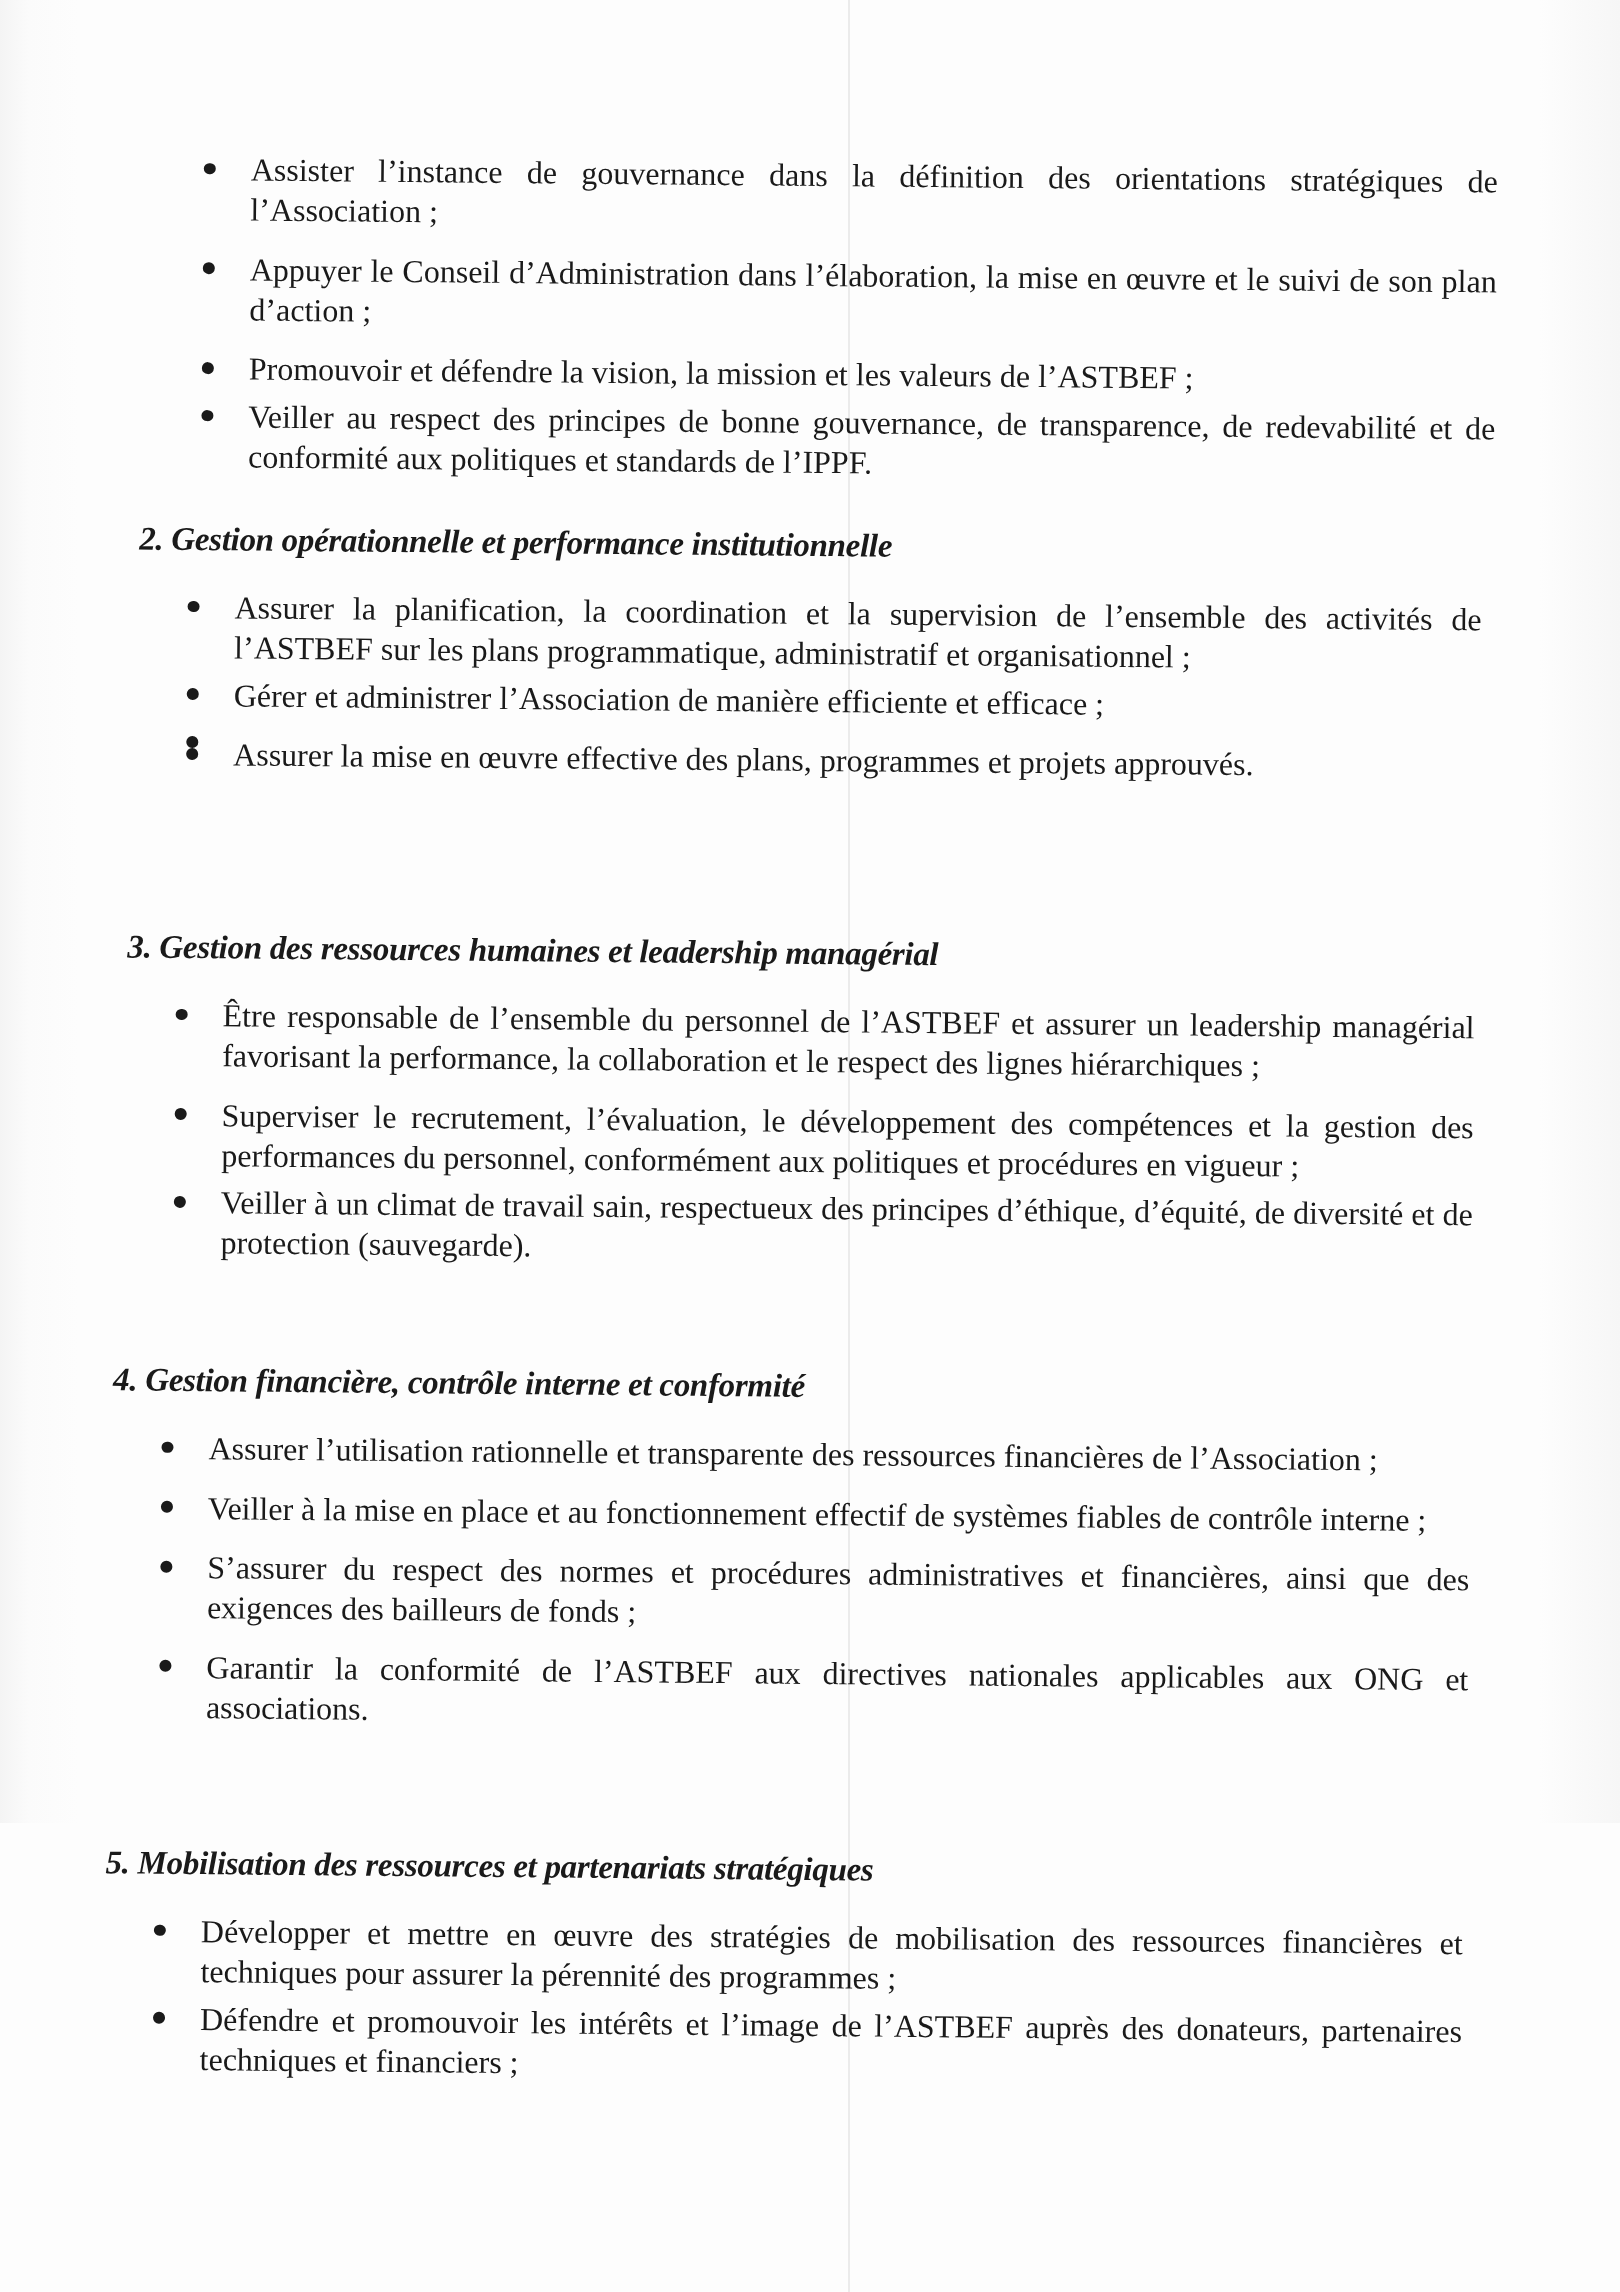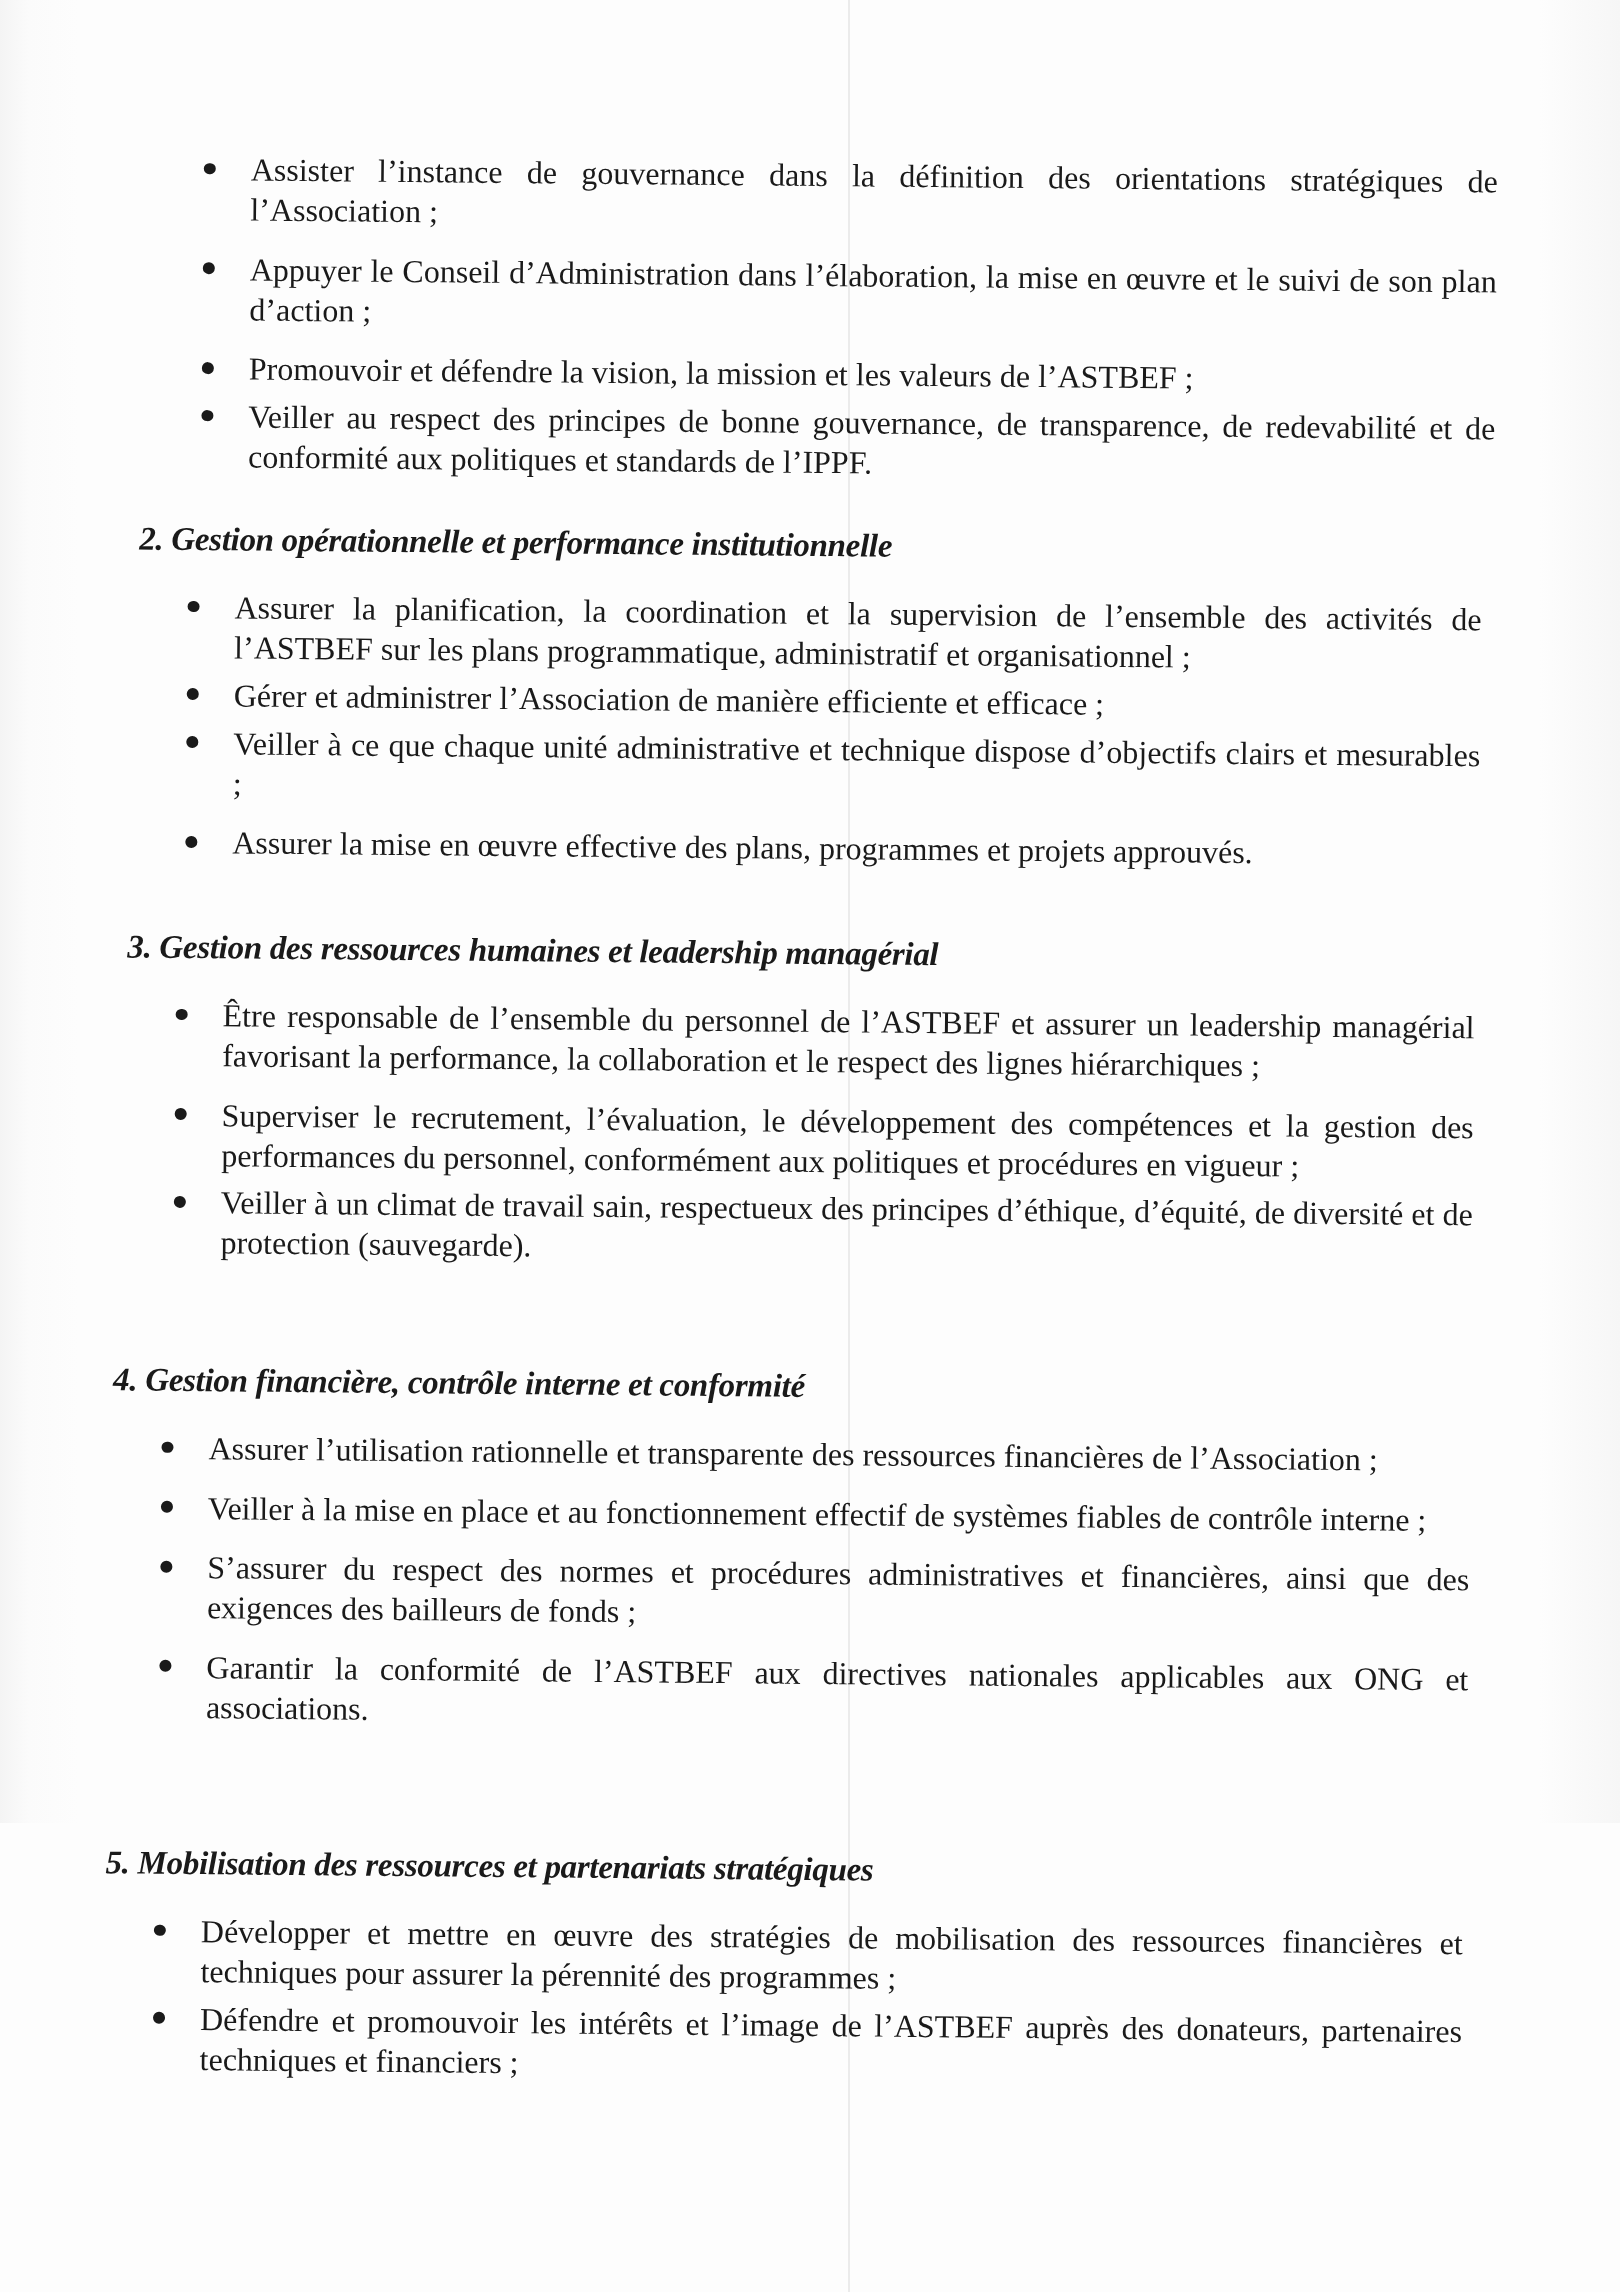--- a/index.html
+++ b/index.html
@@ -114,21 +114,20 @@
         <li>
           <span class="dot"></span>
           <span>Assurer la planification, la coordination et la supervision de l’ensemble des activités de l’ASTBEF sur les plans programmatique, administratif et organisationnel ;</span>
         </li>
         <li>
           <span class="dot"></span>
           <span>Gérer et administrer l’Association de manière efficiente et efficace ;</span>
         </li>
         <li class="gap-lg">
           <span class="dot"></span>
-          <span>Veiller à ce que chaque unité administrative et technique dispose d’objectifs clairs et mesurables ;</span>
         </li>
         <li>
           <span class="dot"></span>
           <span>Assurer la mise en œuvre effective des plans, programmes et projets approuvés.</span>
         </li>
       </ul>
     </div>
 
     <div class="section" id="s3">
       <div class="heading">3. Gestion des ressources humaines et leadership managérial</div>

